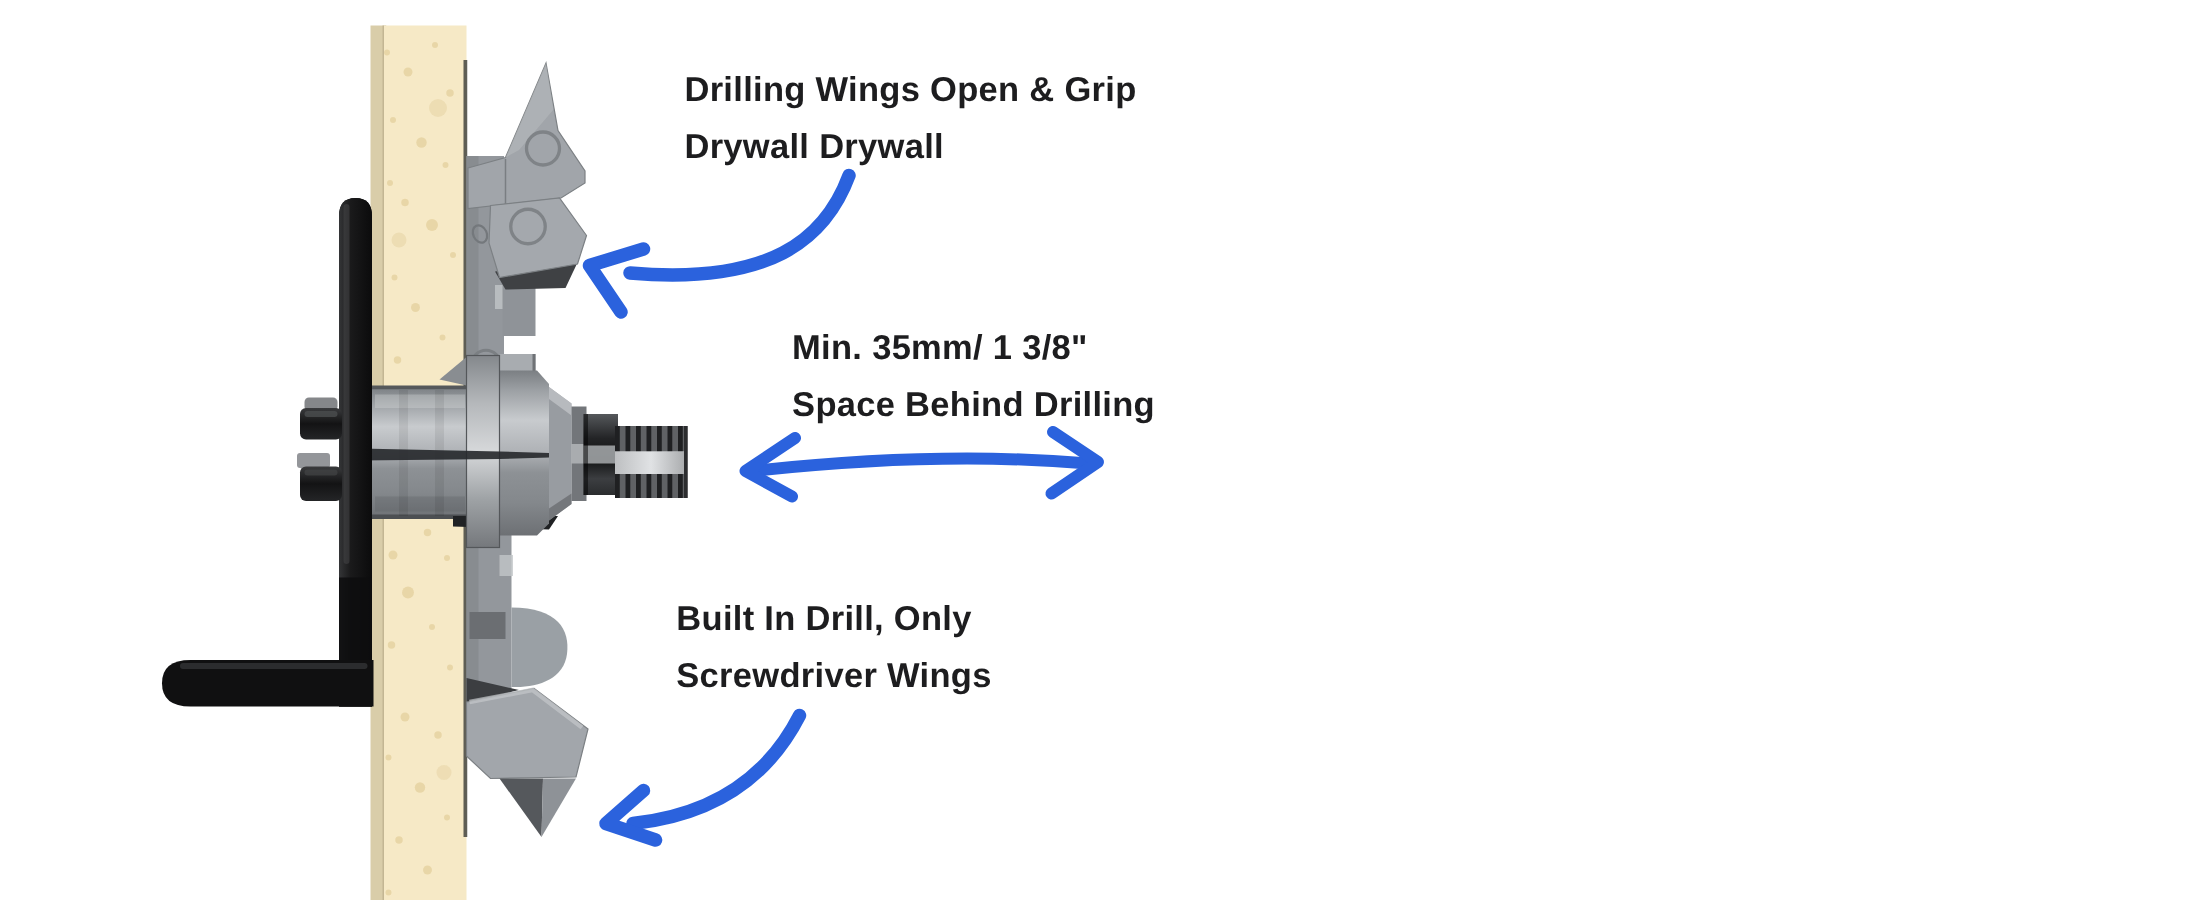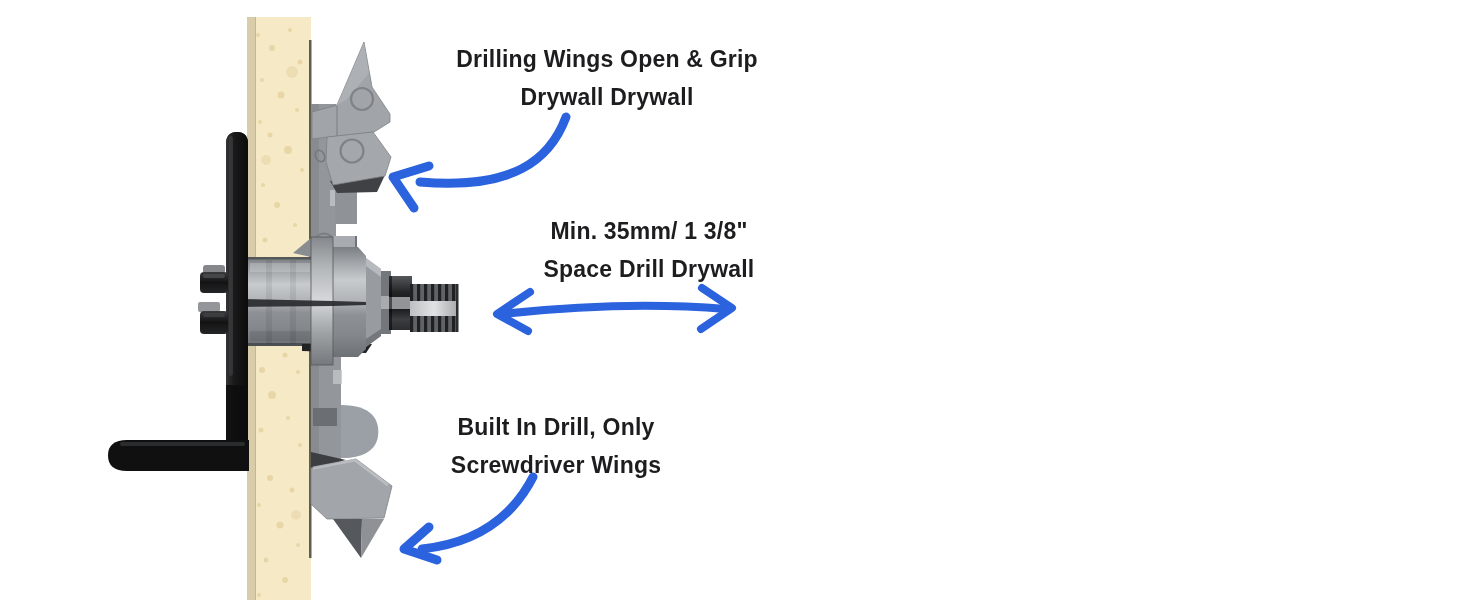--- a/index.html
+++ b/index.html
@@ -8,21 +8,20 @@
     position:relative;
     width:1464px;height:600px;
     background:#ffffff;
     overflow:hidden;
     font-family:"Liberation Sans", sans-serif;
   }
   .art{position:absolute;inset:0;}
   .caption{
     position:absolute;
     transform:translateX(-50%);
-    text-align:center;
     white-space:nowrap;
     font-weight:700;
     font-size:23px;
     line-height:38px;
     letter-spacing:.2px;
     color:#1d1d1f;
   }
 </style>
 </head>
 <body>
@@ -224,21 +223,21 @@
     </g>
   </svg>
 
   <div class="caption" style="left:607px; top:40px">
     <div>Drilling Wings Open &amp; Grip</div>
     <div>Drywall Drywall</div>
   </div>
 
   <div class="caption" style="left:649px; top:212px">
     <div>Min. 35mm/ 1 3/8"</div>
-    <div>Space Drill Drywall</div>
+    <div>Space Behind Drilling</div>
   </div>
 
-  <div class="caption" style="left:556px; top:408px">
+  <div class="caption" style="left:556px; top:393px">
     <div>Built In Drill, Only</div>
     <div>Screwdriver Wings</div>
   </div>
 
 </div>
 
 </body></html>

